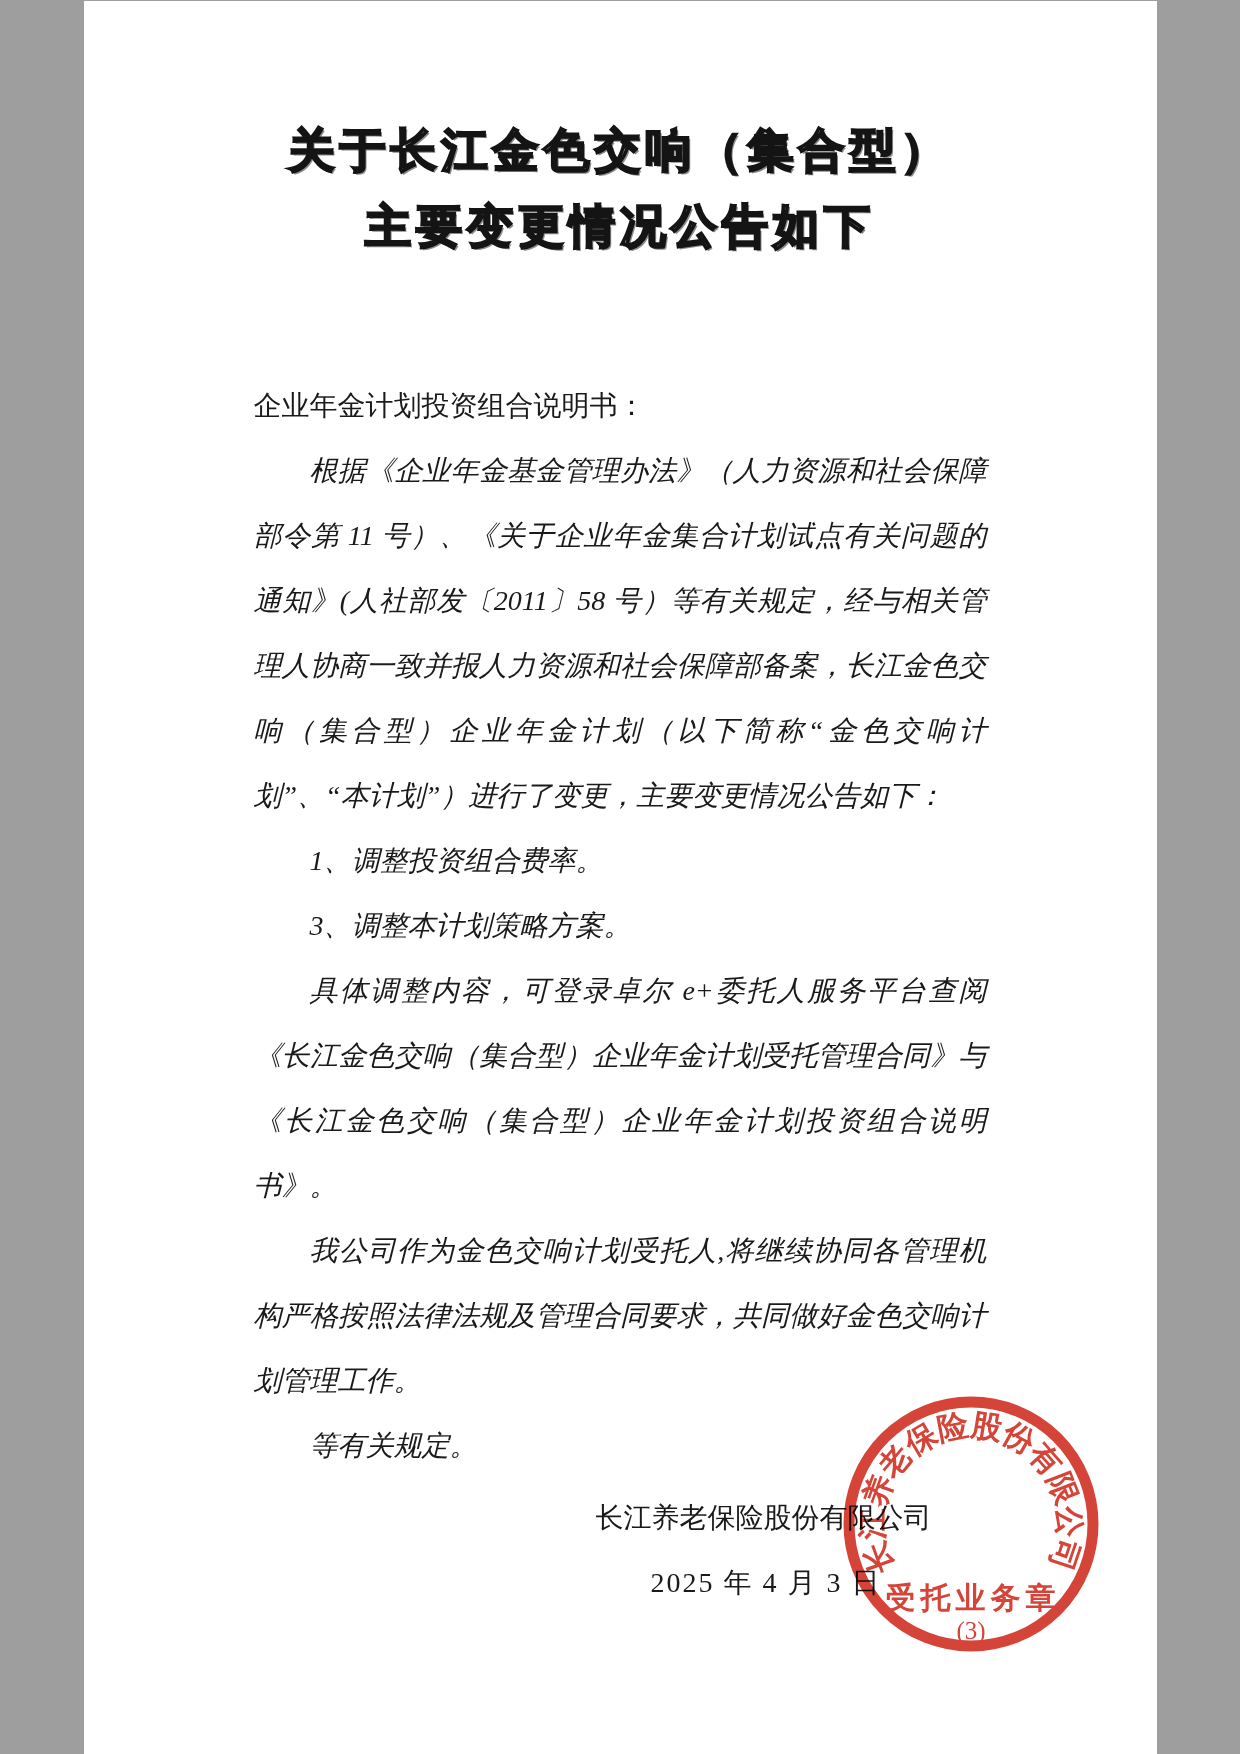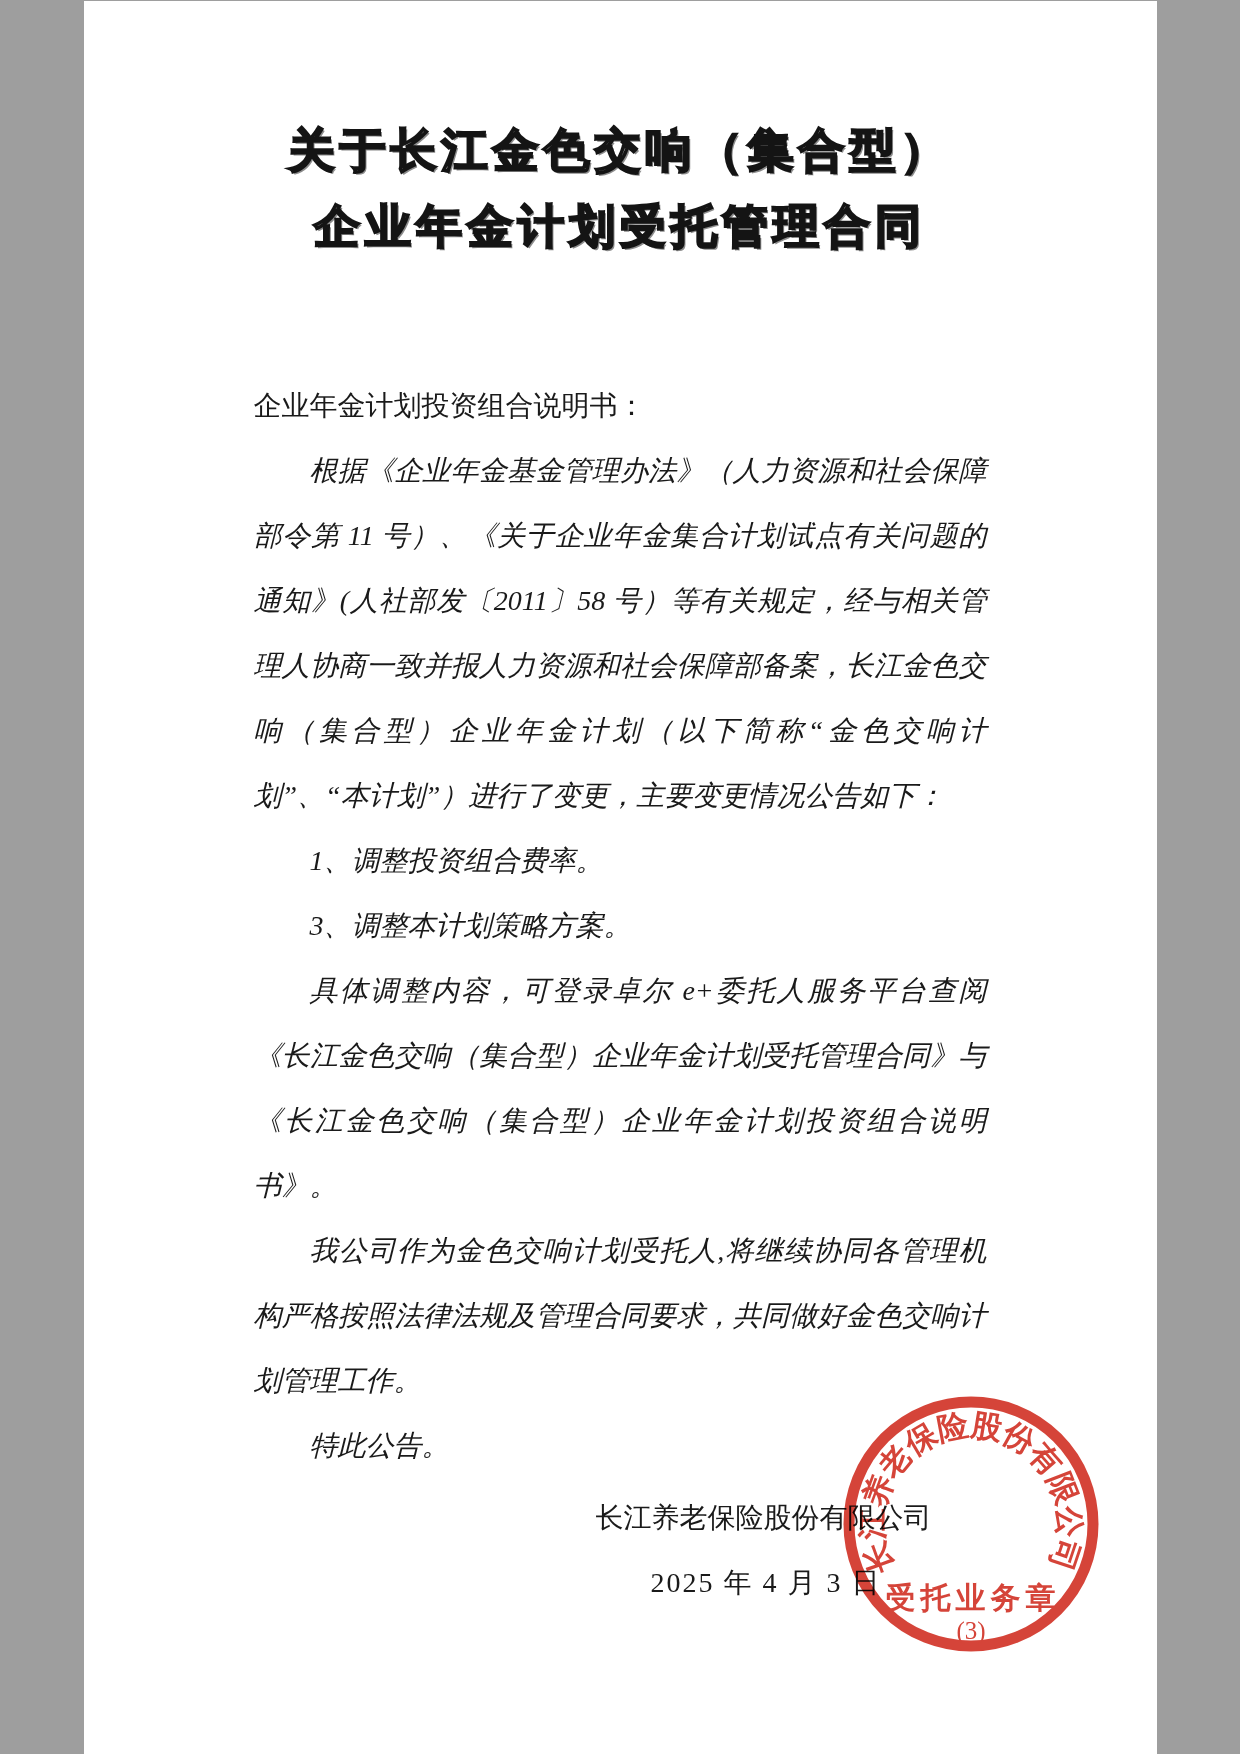--- a/index.html
+++ b/index.html
@@ -78,31 +78,31 @@
     font-size: 25px;
   }
 </style>
 </head>
 <body>
 
 <div class="page">
 
   <h1 class="title">
     <span class="title-line">关于长江金色交响（集合型）</span>
-    <span class="title-line">企业年金计划受托管理合同</span>
+    <span class="title-line">主要变更情况公告如下</span>
   </h1>
 
   <div class="content">
     <p class="para">企业年金计划投资组合说明书：</p>
     <p class="para indent">根据《企业年金基金管理办法》（人力资源和社会保障部令第 11 号）、《关于企业年金集合计划试点有关问题的通知》(人社部发〔2011〕58 号）等有关规定，经与相关管理人协商一致并报人力资源和社会保障部备案，长江金色交响（集合型）企业年金计划（以下简称“金色交响计划”、“本计划”）进行了变更，主要变更情况公告如下：</p>
     <p class="para indent">1、调整投资组合费率。</p>
     <p class="para indent">3、调整本计划策略方案。</p>
     <p class="para indent">具体调整内容，可登录卓尔 e+委托人服务平台查阅《长江金色交响（集合型）企业年金计划受托管理合同》与《长江金色交响（集合型）企业年金计划投资组合说明书》。</p>
     <p class="para indent">我公司作为金色交响计划受托人,将继续协同各管理机构严格按照法律法规及管理合同要求，共同做好金色交响计划管理工作。</p>
-    <p class="para indent">特此公告。</p>
+    <p class="para indent">等有关规定。</p>
     <p class="para signature">长江养老保险股份有限公司</p>
     <p class="para date">2025 年 4 月 3 日</p>
   </div>
 
   <svg class="stamp" viewBox="0 0 260 260" width="260" height="260" xmlns="http://www.w3.org/2000/svg">
     <circle cx="130" cy="130" r="122" fill="none" stroke="#d2362a" stroke-width="11"></circle>
     <path id="seal-arc" d="M 53.8 174 A 88 88 0 1 1 206.2 174" fill="none" stroke="none"></path>
     <text class="stamp-arc-text" fill="#d2362a">
       <textPath href="#seal-arc" startOffset="0" textLength="366" lengthAdjust="spacing">长江养老保险股份有限公司</textPath>
     </text>

